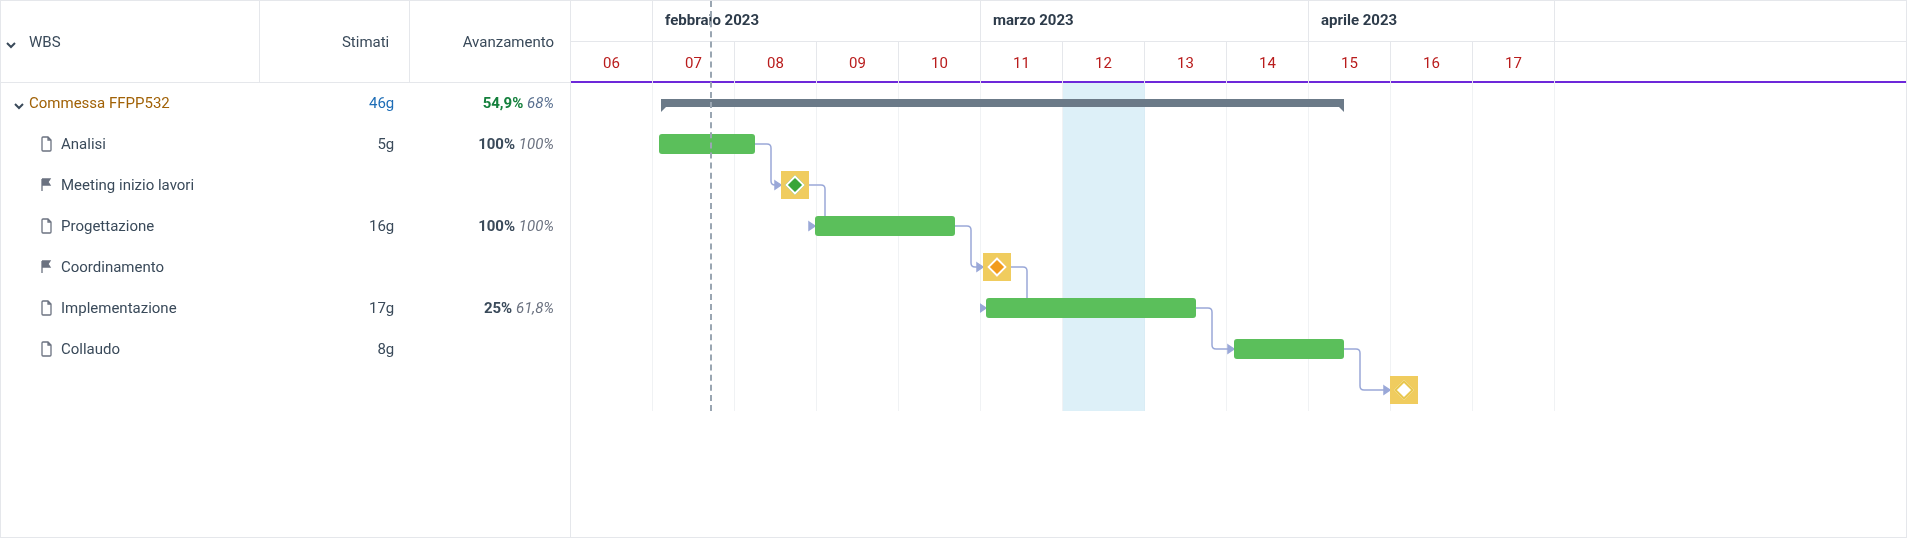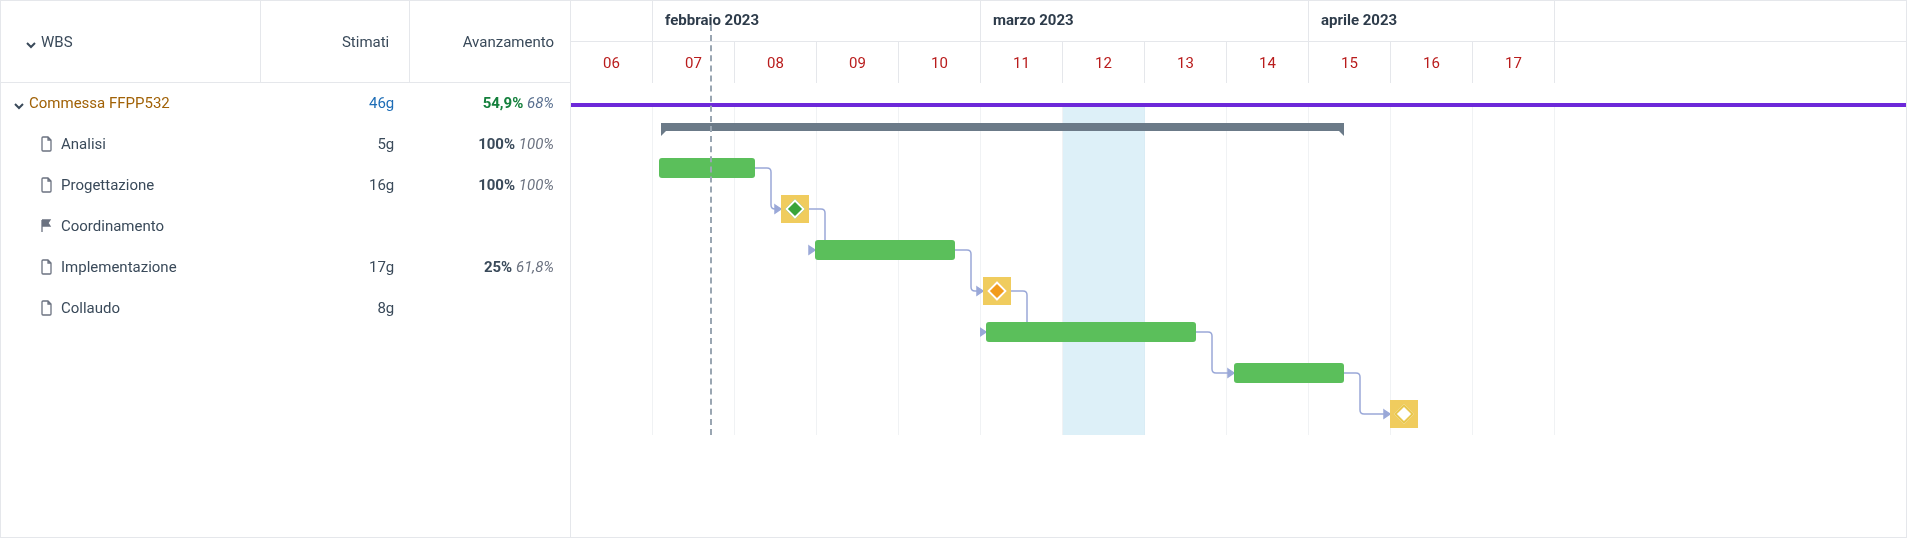--- a/index.html
+++ b/index.html
@@ -8,21 +8,21 @@
   font-size: 15px;
   color: #3a4a5a;
   background: #fff;
 }
 .gantt { display: flex; width: 1907px; height: 538px; border: 1px solid #e5e7eb; }
 .left-panel { width: 570px; border-right: 1px solid #e5e7eb; }
 .right-panel { flex: 1; position: relative; overflow: hidden; }
 
 
 .left-header { display: flex; height: 82px; border-bottom: 1px solid #e5e7eb; }
-.col-wbs { width: 260px; padding: 30px 24px; border-right: 1px solid #e5e7eb; display: flex; align-items: center; gap: 6px; }
+.col-wbs { width: 260px; padding: 30px 4px; border-right: 1px solid #e5e7eb; display: flex; align-items: center; gap: 14px; }
 .col-stimati { width: 150px; padding: 0 20px; border-right: 1px solid #e5e7eb; display: flex; align-items: center; justify-content: flex-end; }
 .col-avanz { width: 160px; padding: 0 16px; display: flex; align-items: center; justify-content: flex-end; }
 
 
 .left-row { display: flex; height: 41px; border-bottom: 1px solid transparent; align-items: center; }
 .left-row .c1 { width: 260px; padding: 0 12px; display: flex; align-items: center; gap: 6px; }
 .left-row .c2 { width: 150px; padding: 0 16px; text-align: right; }
 .left-row .c3 { width: 160px; padding: 0 16px; text-align: right; }
 .left-row.parent .c1 { font-weight: 400; color: #a16207; }
 .left-row.parent .c2 { color: #1e6db6; }
@@ -32,21 +32,21 @@
 .bold { font-weight: 700; }
 .italic { font-style: italic; color: #6b7280; }
 
 .chev-down { display: inline-block; width: 10px; height: 10px; transform: rotate(0deg); color: #3a4a5a; }
 .chev-down svg { width: 12px; height: 12px; }
 
 .ico { display: inline-flex; width: 16px; height: 16px; color: #6b7280; }
 .ico svg { width: 16px; height: 16px; }
 
 
-.tl-header { height: 106px; border-bottom: 4px solid #6d28d9; position: relative; }
+.tl-header { height: 82px; border-bottom: 2px solid #6d28d9; position: relative; }
 .tl-months { display: flex; height: 41px; border-bottom: 1px solid #e5e7eb; }
 .tl-month { border-right: 1px solid #e5e7eb; padding: 10px 12px; font-weight: 700; color: #2d3b4a; }
 .tl-weeks { display: flex; height: 41px; }
 .tl-week { width: 82px; border-right: 1px solid #e5e7eb; display: flex; align-items: center; justify-content: center; color: #b91c1c; position: relative; }
 .tl-week.first { border-left: none; }
 
 
 .tl-body { position: relative; }
 .tl-grid { position: absolute; inset: 0; display: flex; pointer-events: none; }
 .tl-grid-col { width: 82px; border-right: 1px solid #f0f2f4; }
@@ -114,20 +114,32 @@
           <div class="c1">
             <span class="ico">
               <svg viewBox="0 0 16 16">
                 <path d="M4 1 h5 l3 3 v10 a1 1 0 0 1 -1 1 h-7 a1 1 0 0 1 -1 -1 v-12 a1 1 0 0 1 1 -1 z M9 1 v3 h3" stroke="currentColor" stroke-width="1.3" fill="none"></path>
               </svg>
             </span>
             <span>Analisi</span>
           </div>
           <div class="c2">5g</div>
           <div class="c3"><span class="bold">100%</span> <span class="italic">100%</span></div>
+        </div>
+        <div class="left-row child">
+          <div class="c1">
+            <span class="ico">
+              <svg viewBox="0 0 16 16">
+                <path d="M3 2 v12 M3 2 h8 l-2 3 l2 3 h-8" stroke="currentColor" stroke-width="1.3" fill="currentColor"></path>
+              </svg>
+            </span>
+            <span>Meeting inizio lavori</span>
+          </div>
+          <div class="c2"></div>
+          <div class="c3"></div>
         </div>
         <div class="left-row child">
           <div class="c1">
             <span class="ico">
               <svg viewBox="0 0 16 16">
                 <path d="M4 1 h5 l3 3 v10 a1 1 0 0 1 -1 1 h-7 a1 1 0 0 1 -1 -1 v-12 a1 1 0 0 1 1 -1 z M9 1 v3 h3" stroke="currentColor" stroke-width="1.3" fill="none"></path>
               </svg>
             </span>
             <span>Progettazione</span>
           </div>

